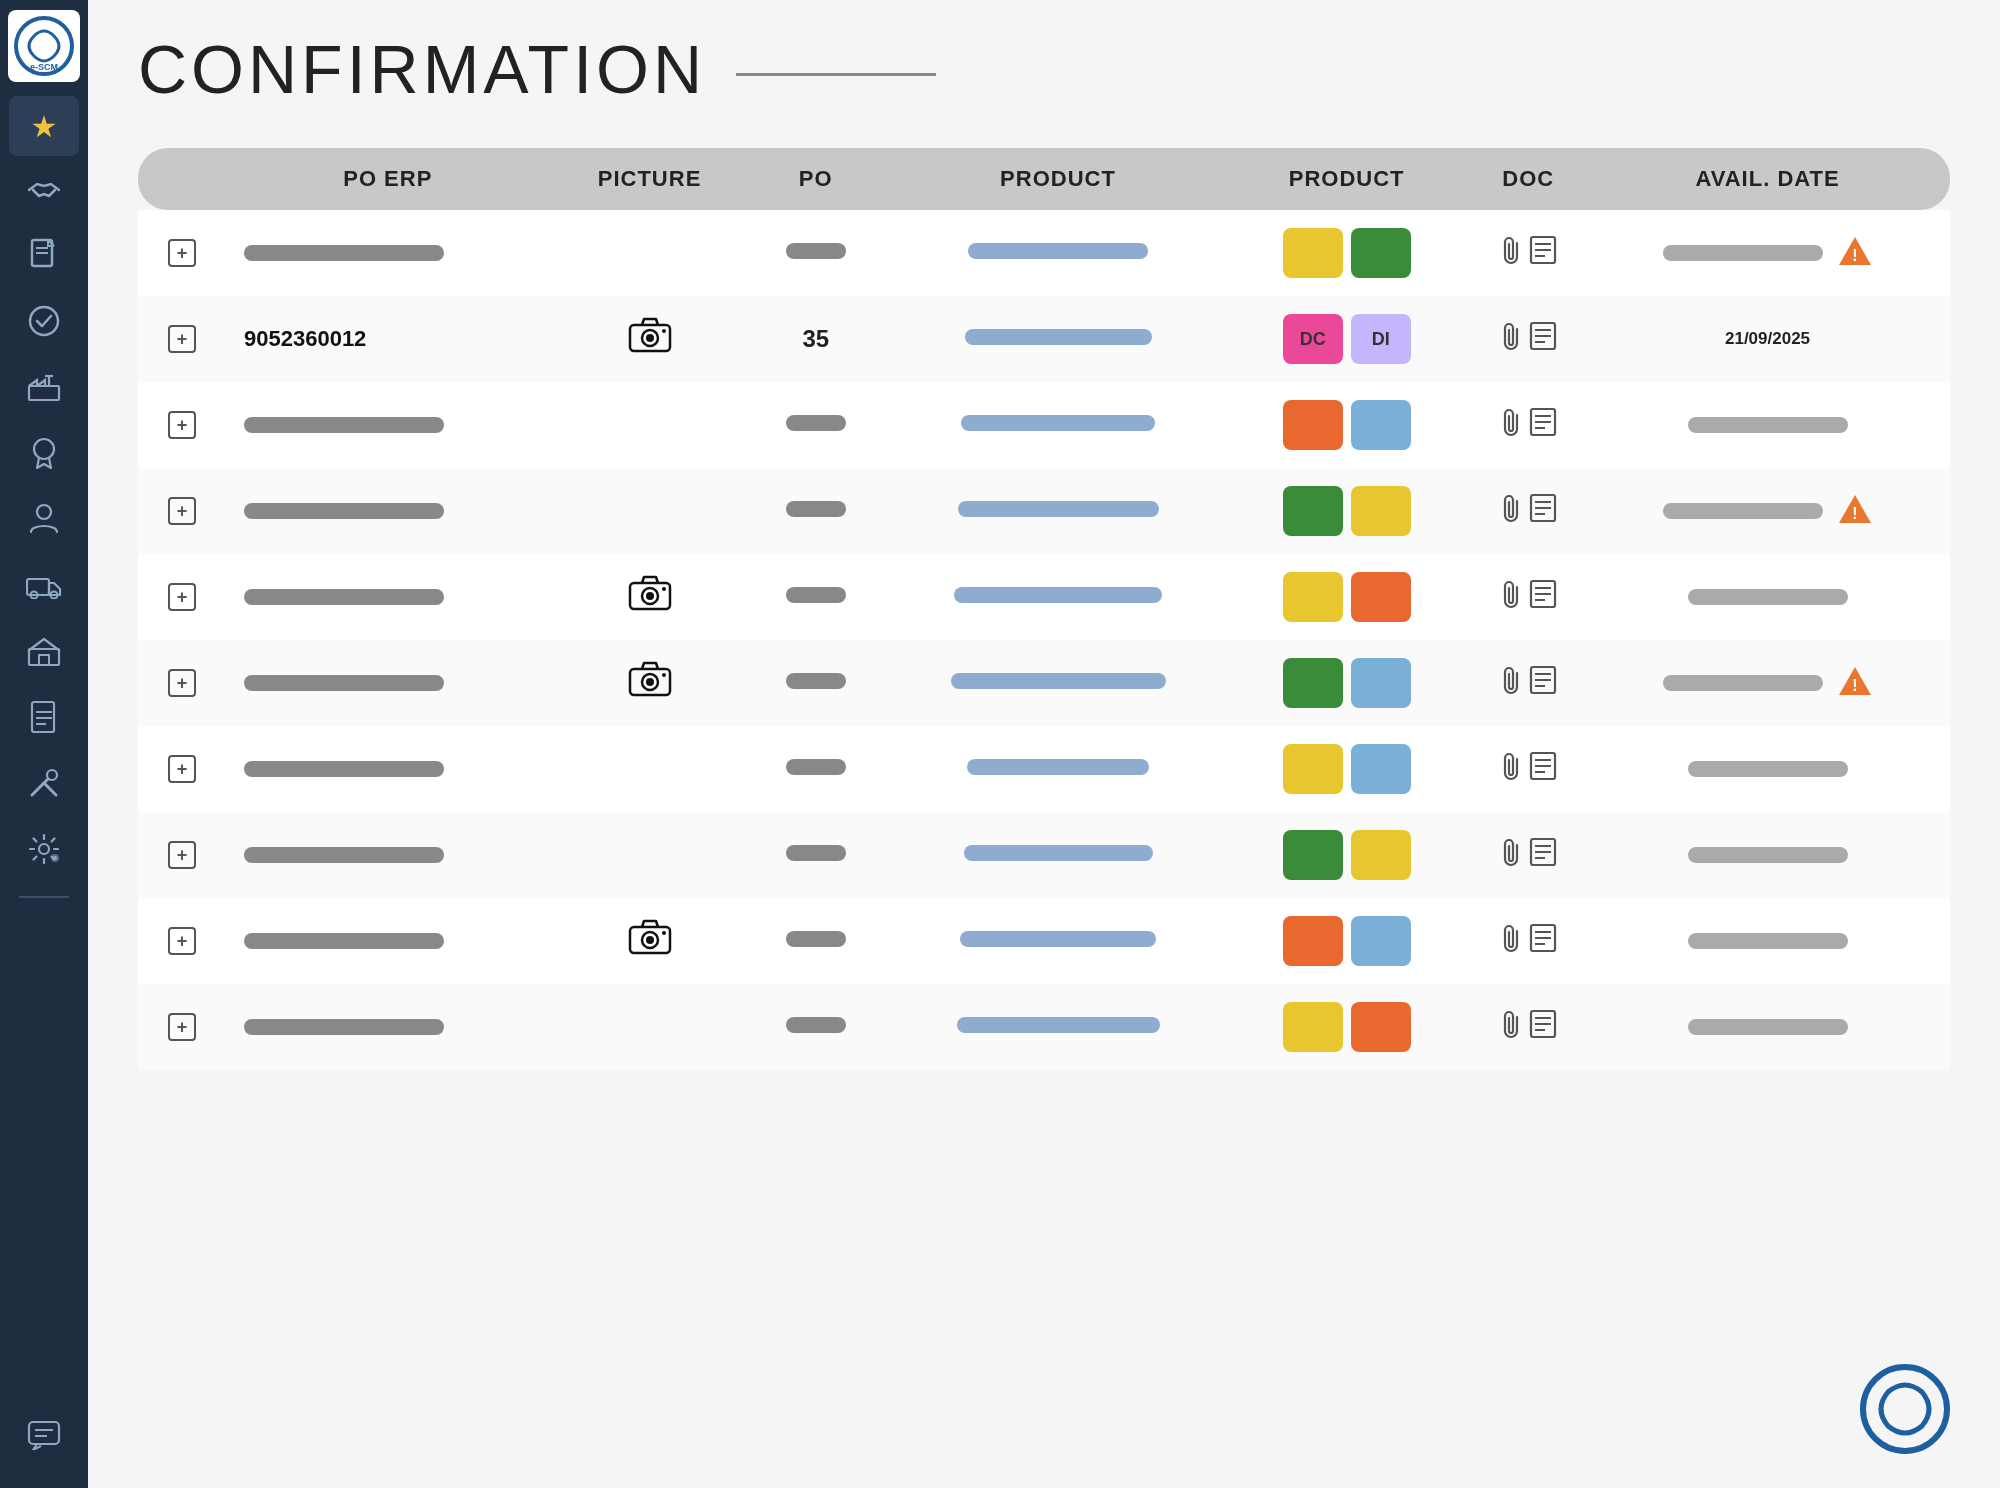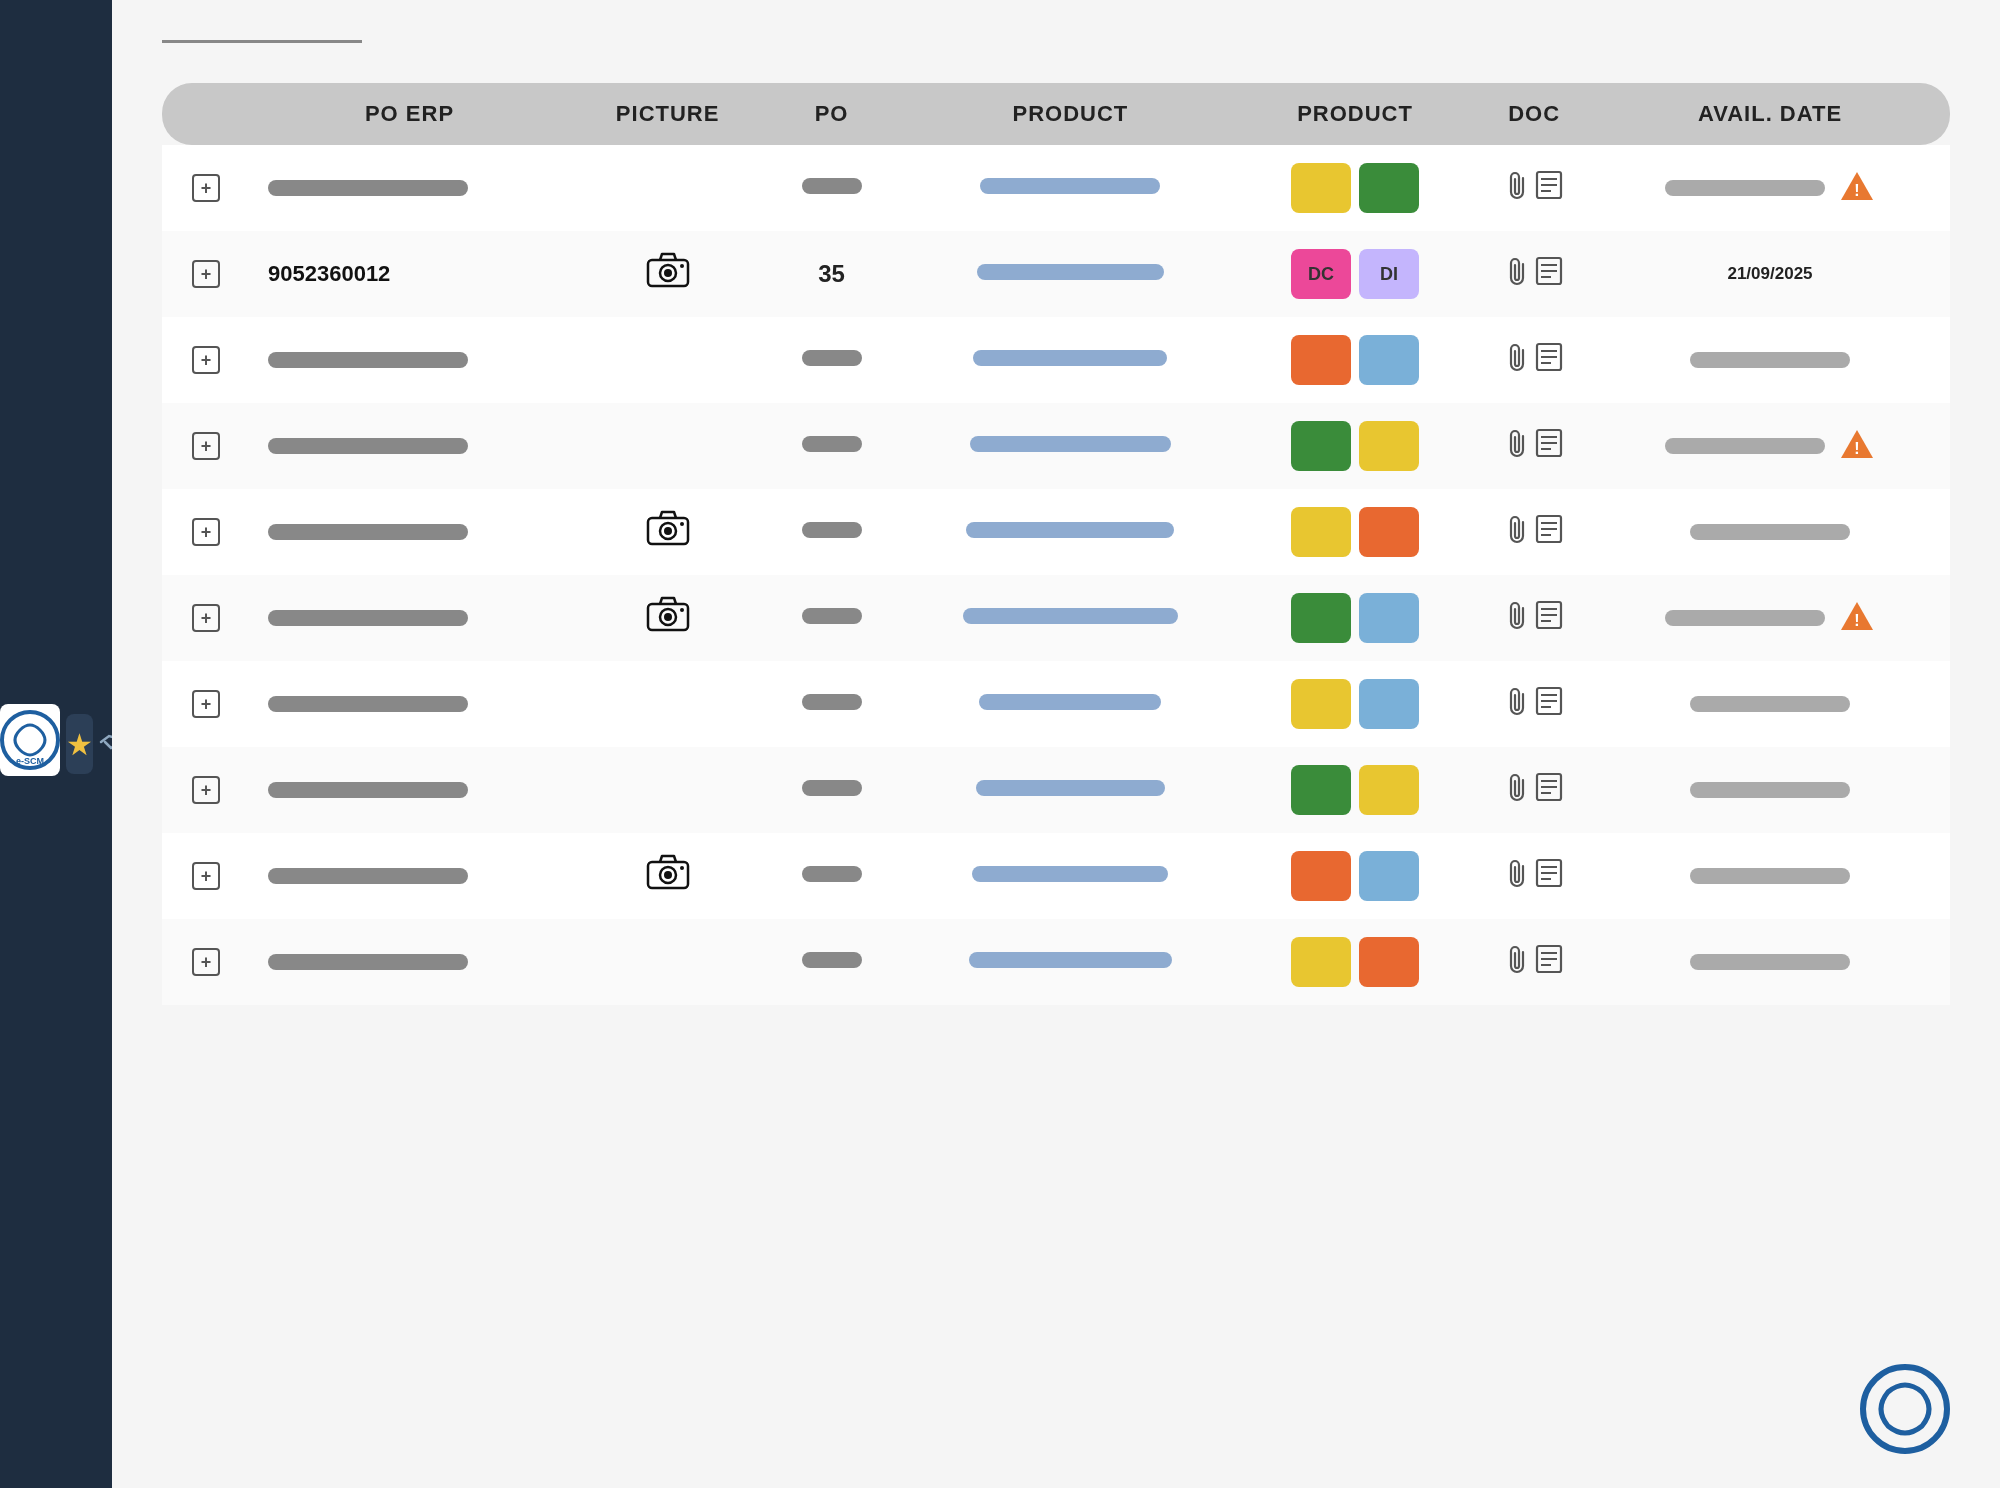--- a/index.html
+++ b/index.html
@@ -7,26 +7,26 @@
       font-family: 'Arial', sans-serif;
       background: #f0f0f0;
       display: flex;
       width: 2000px;
       height: 1488px;
       overflow: hidden;
     }
 
     
     .sidebar {
-      width: 112px;
+      width: 88px;
       background: #1e2d40;
       display: flex;
-      flex-direction: row;
-      align-items: center;
-      padding: 24px 0;
+      flex-direction: column;
+      align-items: center;
+      padding: 10px 0;
       gap: 6px;
       flex-shrink: 0;
     }
     .sidebar-logo {
       width: 72px;
       height: 72px;
       background: #fff;
       border-radius: 8px;
       display: flex;
       align-items: center;
@@ -364,20 +364,21 @@
         <line x1="8" y1="10" x2="26" y2="10" stroke="#8fa8c0" stroke-width="2"></line>
         <line x1="8" y1="16" x2="20" y2="16" stroke="#8fa8c0" stroke-width="2"></line>
         <path d="M10 24 L6 30 L14 26" stroke="#8fa8c0" stroke-width="2" fill="none"></path>
       </svg>
     </span>
   </div>
 </nav>
 
 <main class="main">
   <div class="header">
+    <h1 class="header-title">CONFIRMATION</h1>
     <div class="header-line"></div>
   </div>
 
   <div class="table-wrapper">
     <table>
       <thead>
         <tr>
           <th style="width:50px;"></th>
           <th>PO ERP</th>
           <th>PICTURE</th>

